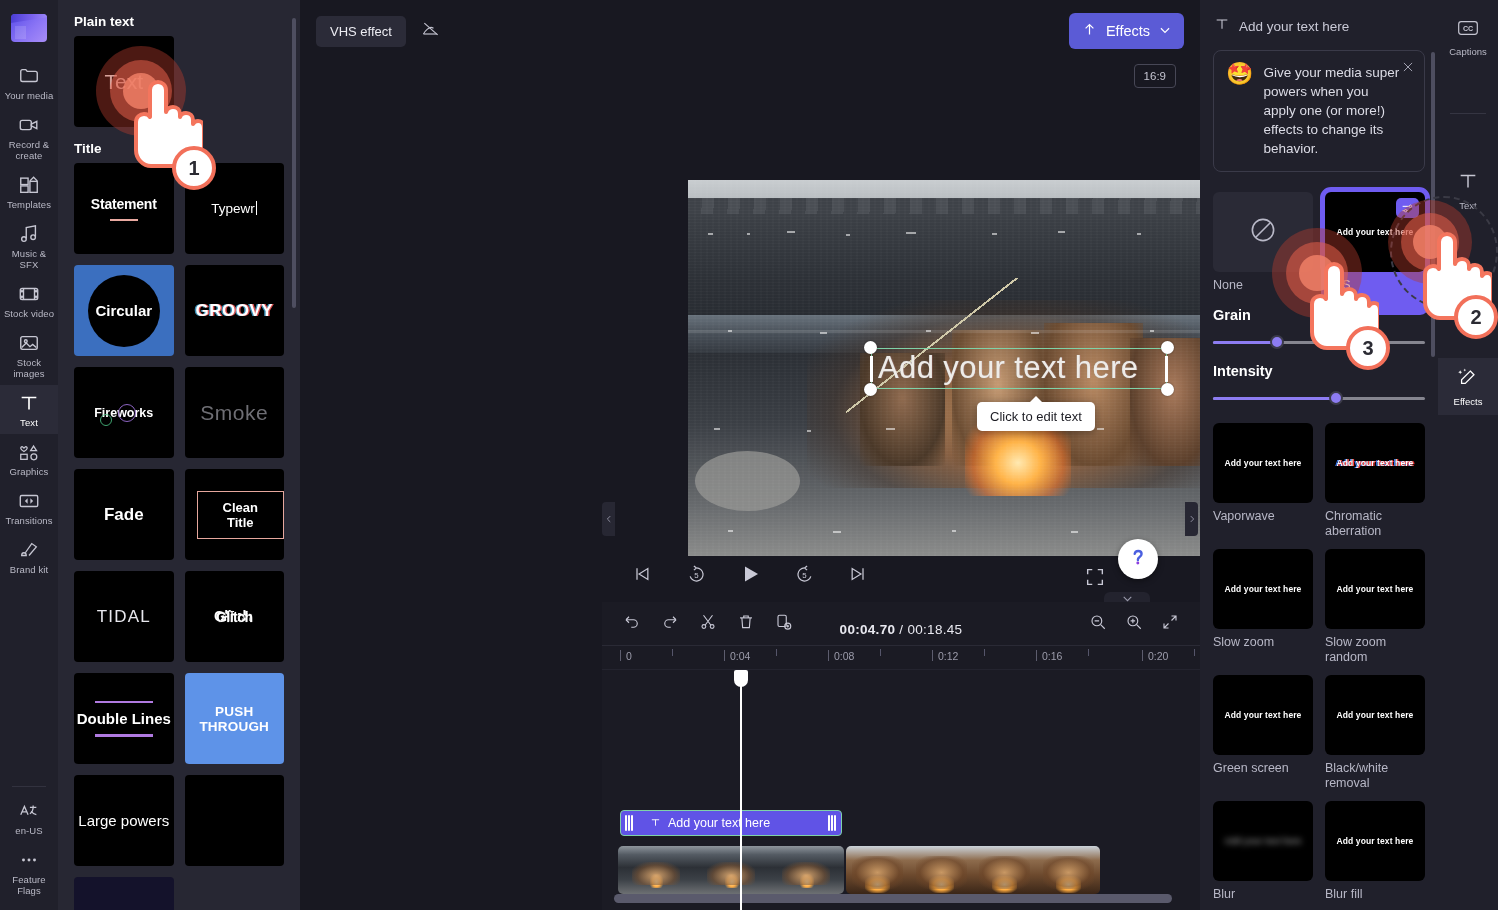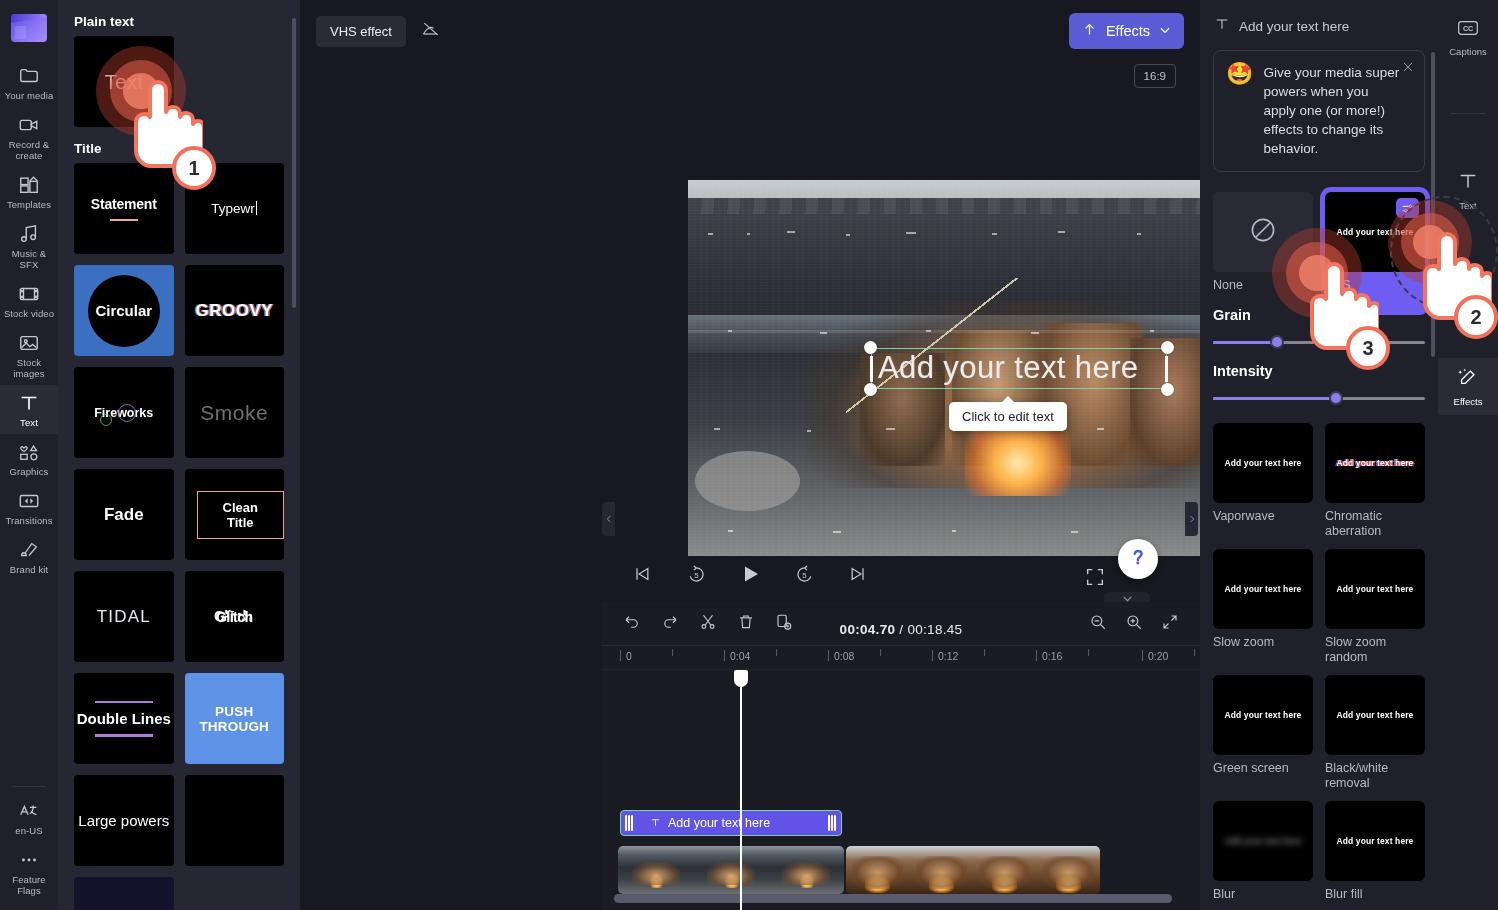--- a/index.html
+++ b/index.html
@@ -144,21 +144,21 @@
   .txt-box .frame { position:absolute; inset:0; border:1.5px solid #7fd2a8; }
   .txt-box .t { position:absolute; left:7px; top:-2px; right:7px;
       font-size:31px; line-height:44px; color:#efece8; font-weight:400; letter-spacing:.4px;
       white-space:nowrap; text-shadow:0 0 1px rgba(120,200,255,.4), 1px 0 0 rgba(255,140,140,.18);}
   .txt-box .hn { position:absolute; width:13px; height:13px; border-radius:50%; background:#fff; box-shadow:0 0 2px rgba(0,0,0,.5); }
   .txt-box .hn.tl{left:-7px;top:-7px;} .txt-box .hn.tr{right:-7px;top:-7px;}
   .txt-box .hn.bl{left:-7px;bottom:-7px;} .txt-box .hn.br{right:-7px;bottom:-7px;}
   .txt-box .bar { position:absolute; width:3px; height:26px; background:#fff; top:8px; }
   .txt-box .bar.l{left:-1px;} .txt-box .bar.r{right:-1px;}
   .tooltip {
-    position:absolute; left:649px; top:340px; background:#fff; color:#1c1c23;
+    position:absolute; left:677px; top:340px; background:#fff; color:#1c1c23;
     border-radius:5px; padding:7px 13px; font-size:13px; box-shadow:0 2px 8px rgba(0,0,0,.35);
   }
   .tooltip:before { content:""; position:absolute; left:50%; margin-left:-7px; top:-6px;
     border-left:7px solid transparent; border-right:7px solid transparent; border-bottom:7px solid #fff;}
 
   .transport { position:absolute; left:0; right:0; top:500px; display:flex; align-items:center; justify-content:center; gap:26px; }
   .tbtn { width:28px; height:28px; display:flex; align-items:center; justify-content:center; cursor:pointer; }
   .fullscreen-btn { position:absolute; right:92px; top:504px; width:24px; height:24px; cursor:pointer; }
 
   .collapse-l { position:absolute; left:302px; top:440px; width:13px; height:34px; background:#272733;

